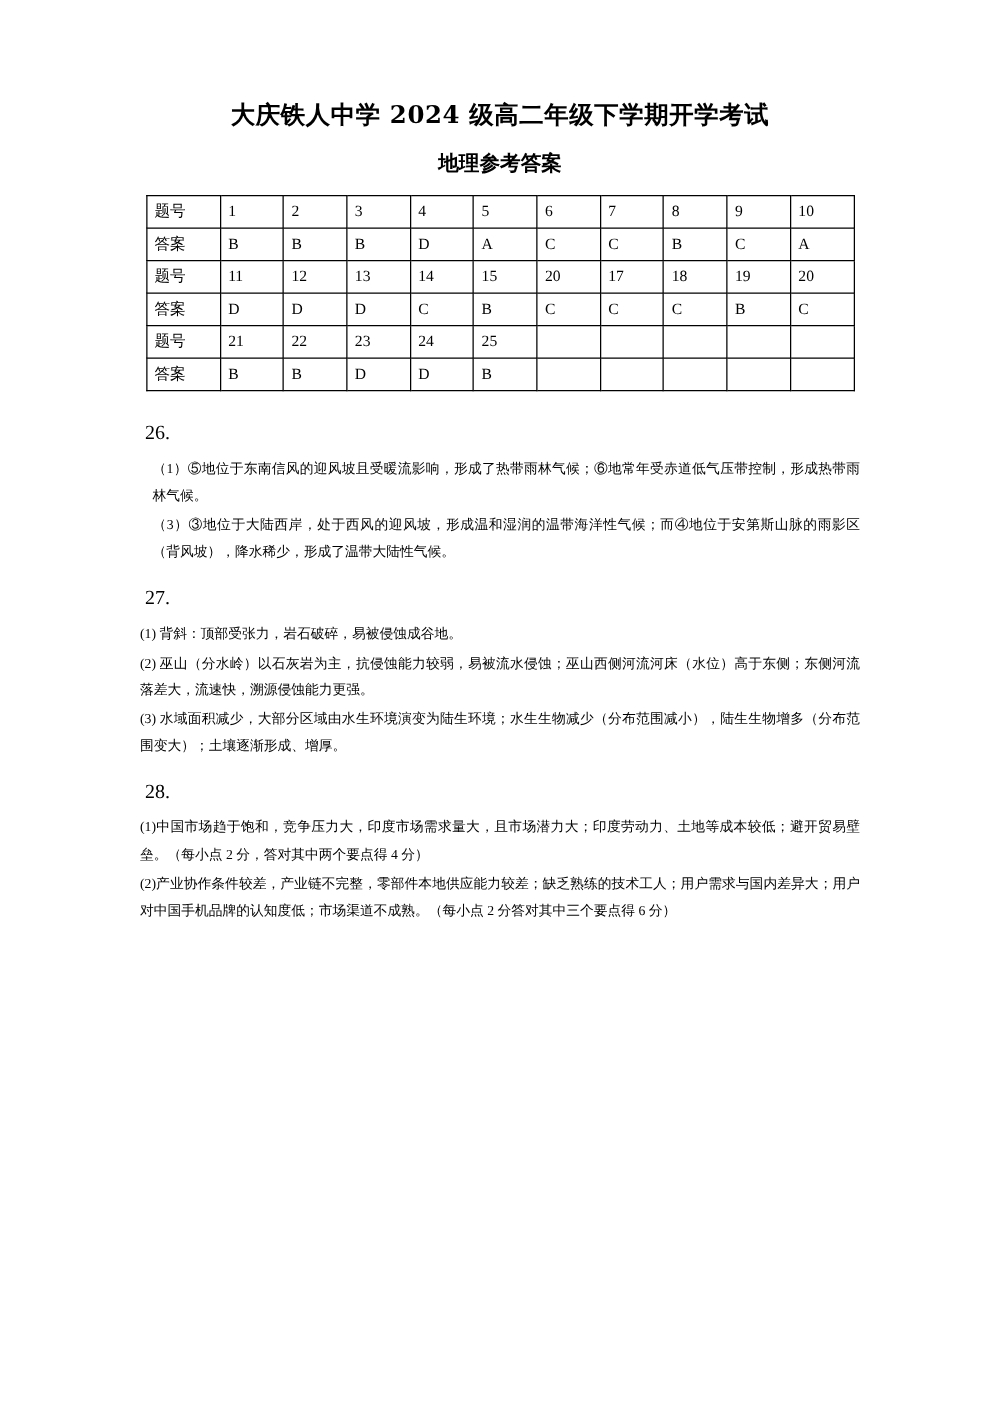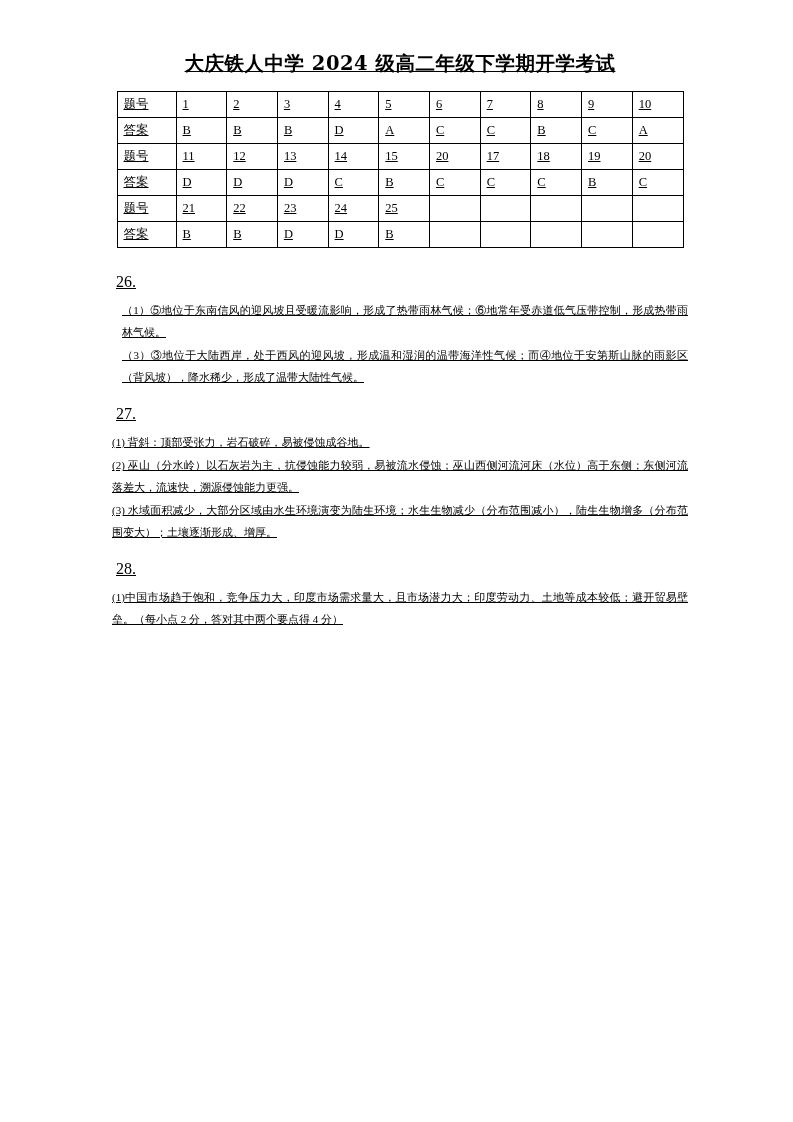--- a/index.html
+++ b/index.html
@@ -12,23 +12,22 @@
     height: 1122px;
     font-family: "Liberation Serif", "DejaVu Serif", serif;
     color: #000000;
     position: relative;
     overflow: hidden;
   }
   .page {
     width: 793px;
     height: 832px;
     box-sizing: border-box;
-    padding: 50px 105px 0 112px;
+    padding: 78px 105px 0 112px;
     position: relative;
-    text-decoration: underline;
   }
   .doc-title {
     text-align: center;
     font-family: "DejaVu Serif", "Liberation Serif", serif;
     font-weight: bold;
     font-size: 19.5px;
     letter-spacing: 0.5px;
     margin: 0 0 14px 0;
     line-height: 1.4;
   }
@@ -81,20 +80,21 @@
     text-indent: 0;
     padding-left: 10px;
   }
 </style>
 </head>
 <body>
 
 <div class="page">
 
   <div class="doc-title">大庆铁人中学 2024 级高二年级下学期开学考试</div>
+  <div class="doc-subtitle">地理参考答案</div>
 
   <table class="answers">
     <tbody>
       <tr>
         <td class="label">题号</td>
         <td>1</td>
         <td>2</td>
         <td>3</td>
         <td>4</td>
         <td>5</td>
@@ -178,16 +178,17 @@
     <div class="para indent">（1）⑤地位于东南信风的迎风坡且受暖流影响，形成了热带雨林气候；⑥地常年受赤道低气压带控制，形成热带雨林气候。</div>
     <div class="para indent">（3）③地位于大陆西岸，处于西风的迎风坡，形成温和湿润的温带海洋性气候；而④地位于安第斯山脉的雨影区（背风坡），降水稀少，形成了温带大陆性气候。</div>
 
     <div class="q-num">27.</div>
     <div class="para">(1) 背斜：顶部受张力，岩石破碎，易被侵蚀成谷地。</div>
     <div class="para">(2) 巫山（分水岭）以石灰岩为主，抗侵蚀能力较弱，易被流水侵蚀；巫山西侧河流河床（水位）高于东侧；东侧河流落差大，流速快，溯源侵蚀能力更强。</div>
     <div class="para">(3) 水域面积减少，大部分区域由水生环境演变为陆生环境；水生生物减少（分布范围减小），陆生生物增多（分布范围变大）；土壤逐渐形成、增厚。</div>
 
     <div class="q-num">28.</div>
     <div class="para">(1)中国市场趋于饱和，竞争压力大，印度市场需求量大，且市场潜力大；印度劳动力、土地等成本较低；避开贸易壁垒。（每小点 2 分，答对其中两个要点得 4 分）</div>
+    <div class="para">(2)产业协作条件较差，产业链不完整，零部件本地供应能力较差；缺乏熟练的技术工人；用户需求与国内差异大；用户对中国手机品牌的认知度低；市场渠道不成熟。（每小点 2 分答对其中三个要点得 6 分）</div>
 
   </div>
 
 </div>
 
 </body></html>

